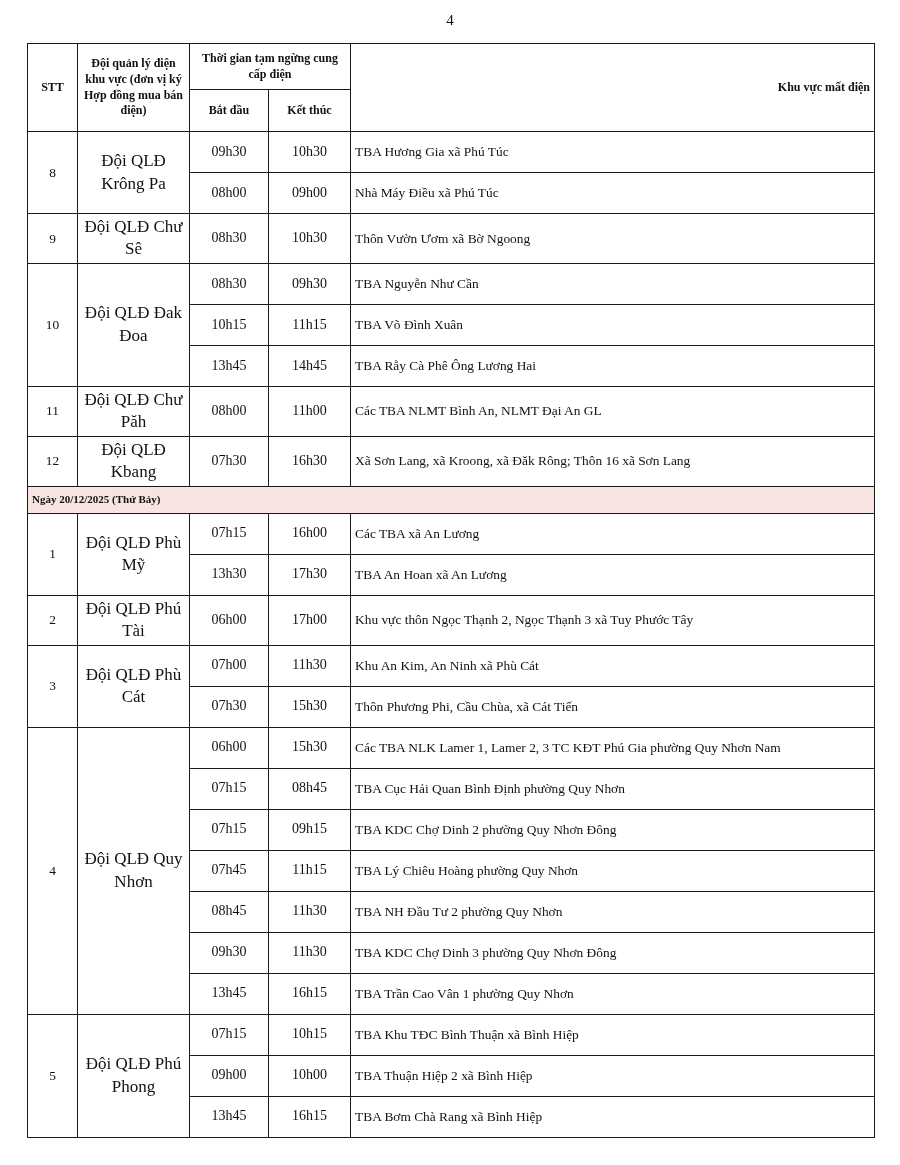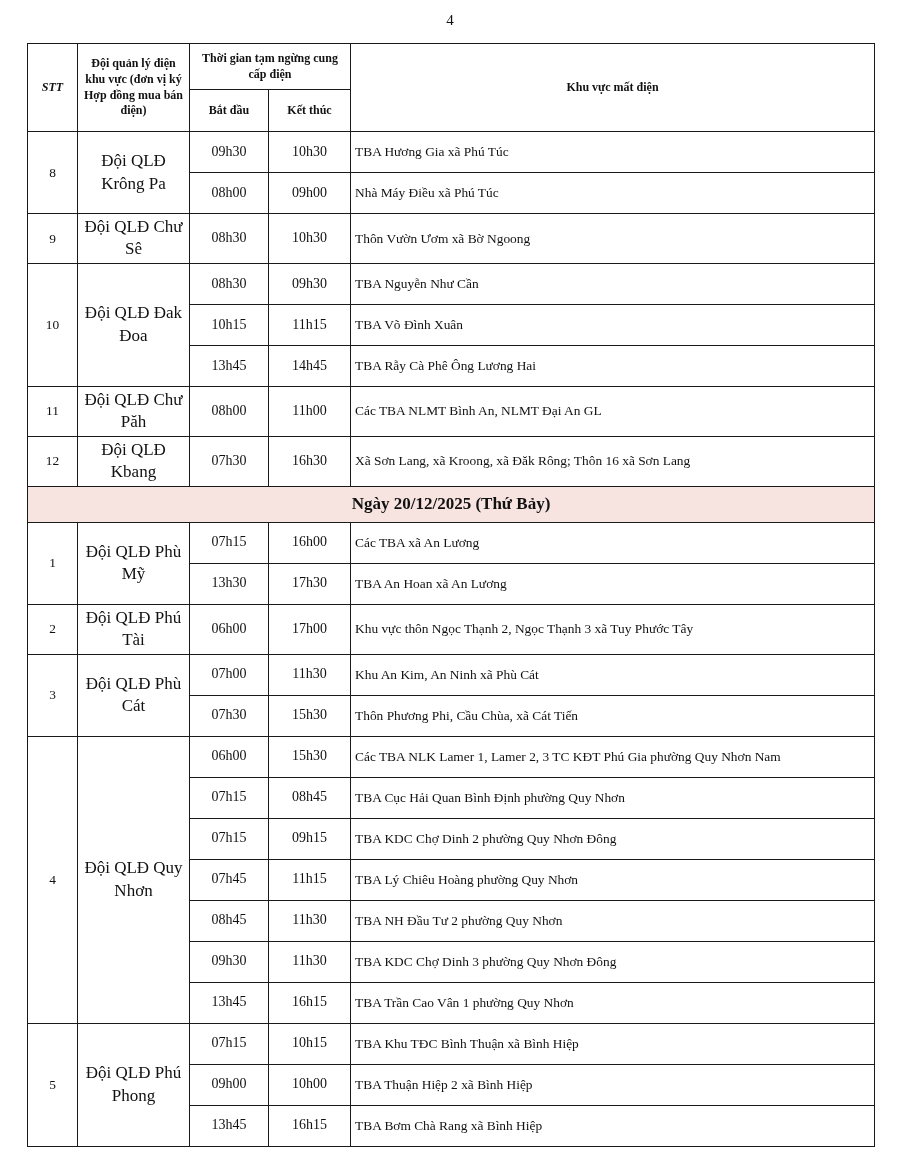--- a/index.html
+++ b/index.html
@@ -57,39 +57,39 @@
   col.c-end     { width: 82px; }
   col.c-area    { width: 524px; }
 
   thead th {
     font-weight: bold;
     text-align: center;
     font-size: 12px;
     line-height: 1.34;
     padding: 3px 3px;
   }
-  th.h-stt   { vertical-align: middle; font-style: italic; }
+  th.h-stt   { vertical-align: middle; }
   th.h-team  { vertical-align: middle; }
   th.h-time  { vertical-align: middle; height: 46px; }
   th.h-sub   { vertical-align: middle; height: 42px; }
-  th.h-area  { vertical-align: middle; }
+  th.h-area  { vertical-align: middle; text-align: right; }
 
   td.stt   { text-align: center; vertical-align: middle; font-size: 13.4px; }
   td.team  { text-align: center; vertical-align: middle; font-size: 17px; }
   td.time  { text-align: center; vertical-align: middle; font-size: 14px; }
   td.area  { text-align: left; vertical-align: middle; font-size: 13.4px; padding-left: 6px; }
 
   tr.row-h td { height: 41px; }
 
   tr.date-sep td {
     background: #f7e3e0;
-    text-align: center;
+    text-align: left;
     font-weight: bold;
-    font-size: 17px;
-    height: 36px;
+    font-size: 11px;
+    height: 27px;
     vertical-align: middle;
   }
 </style>
 </head>
 <body>
 
 <div class="page">
 
   <div class="page-number">4</div>
 

